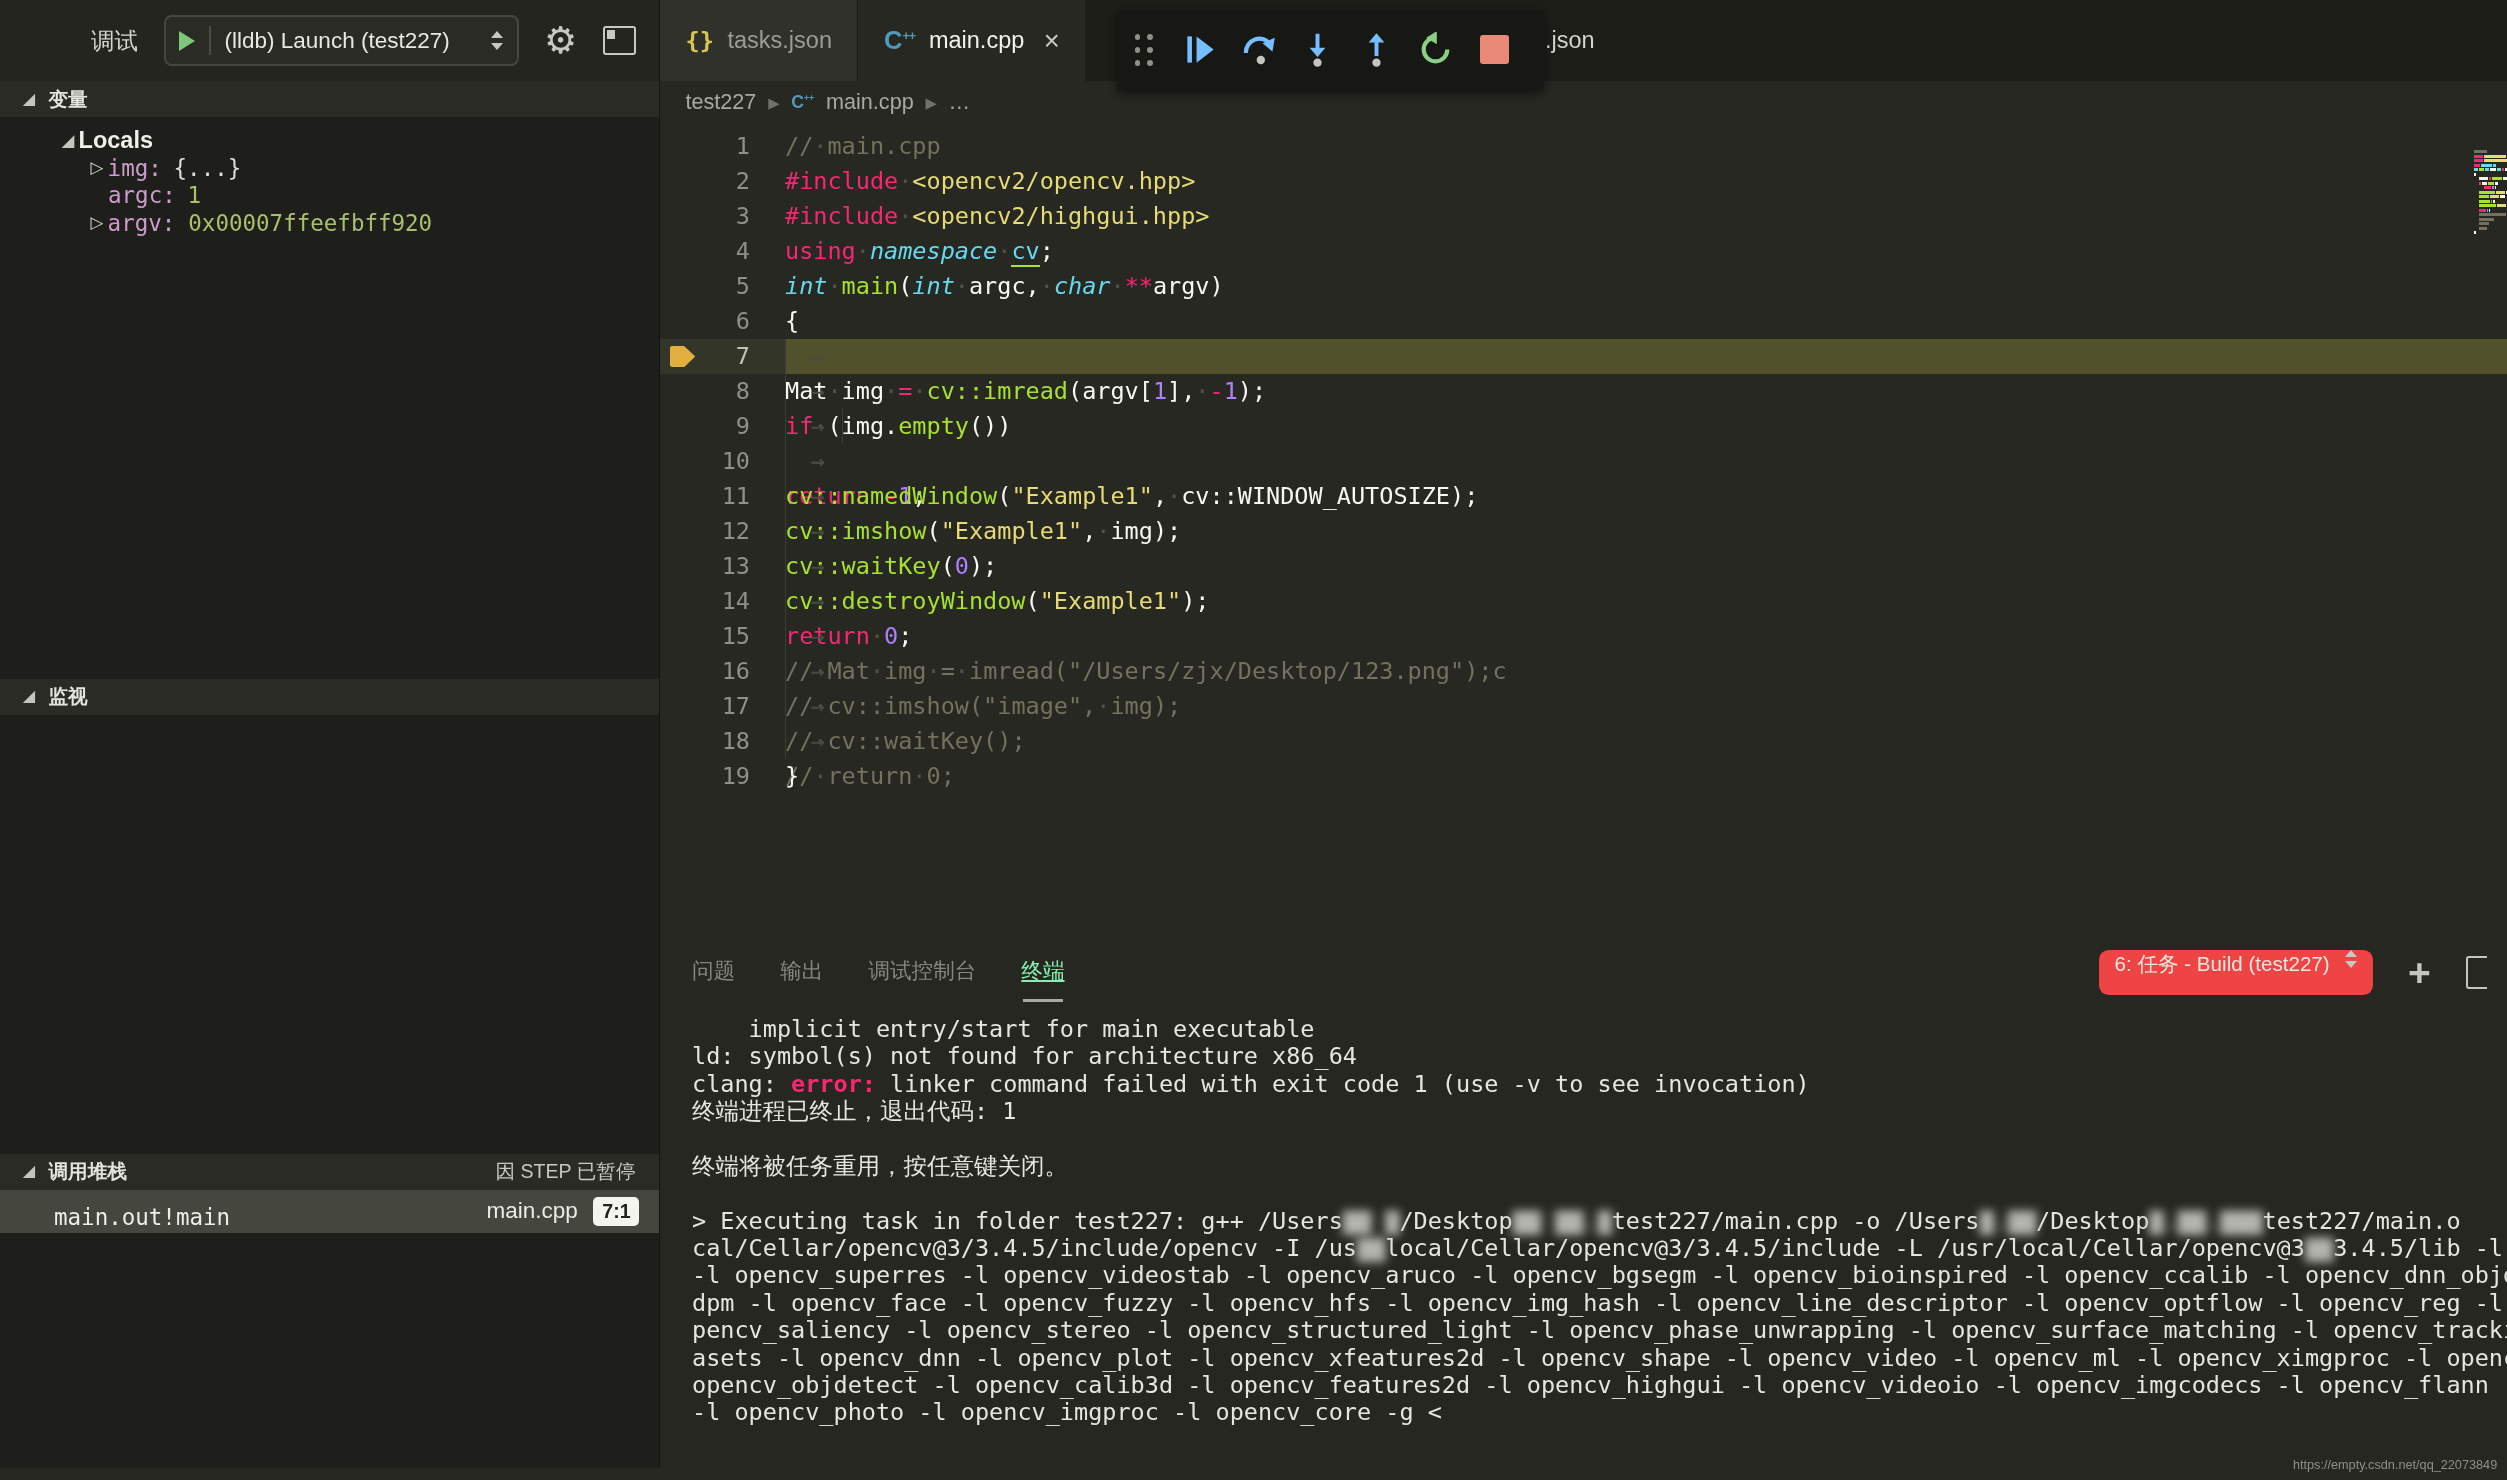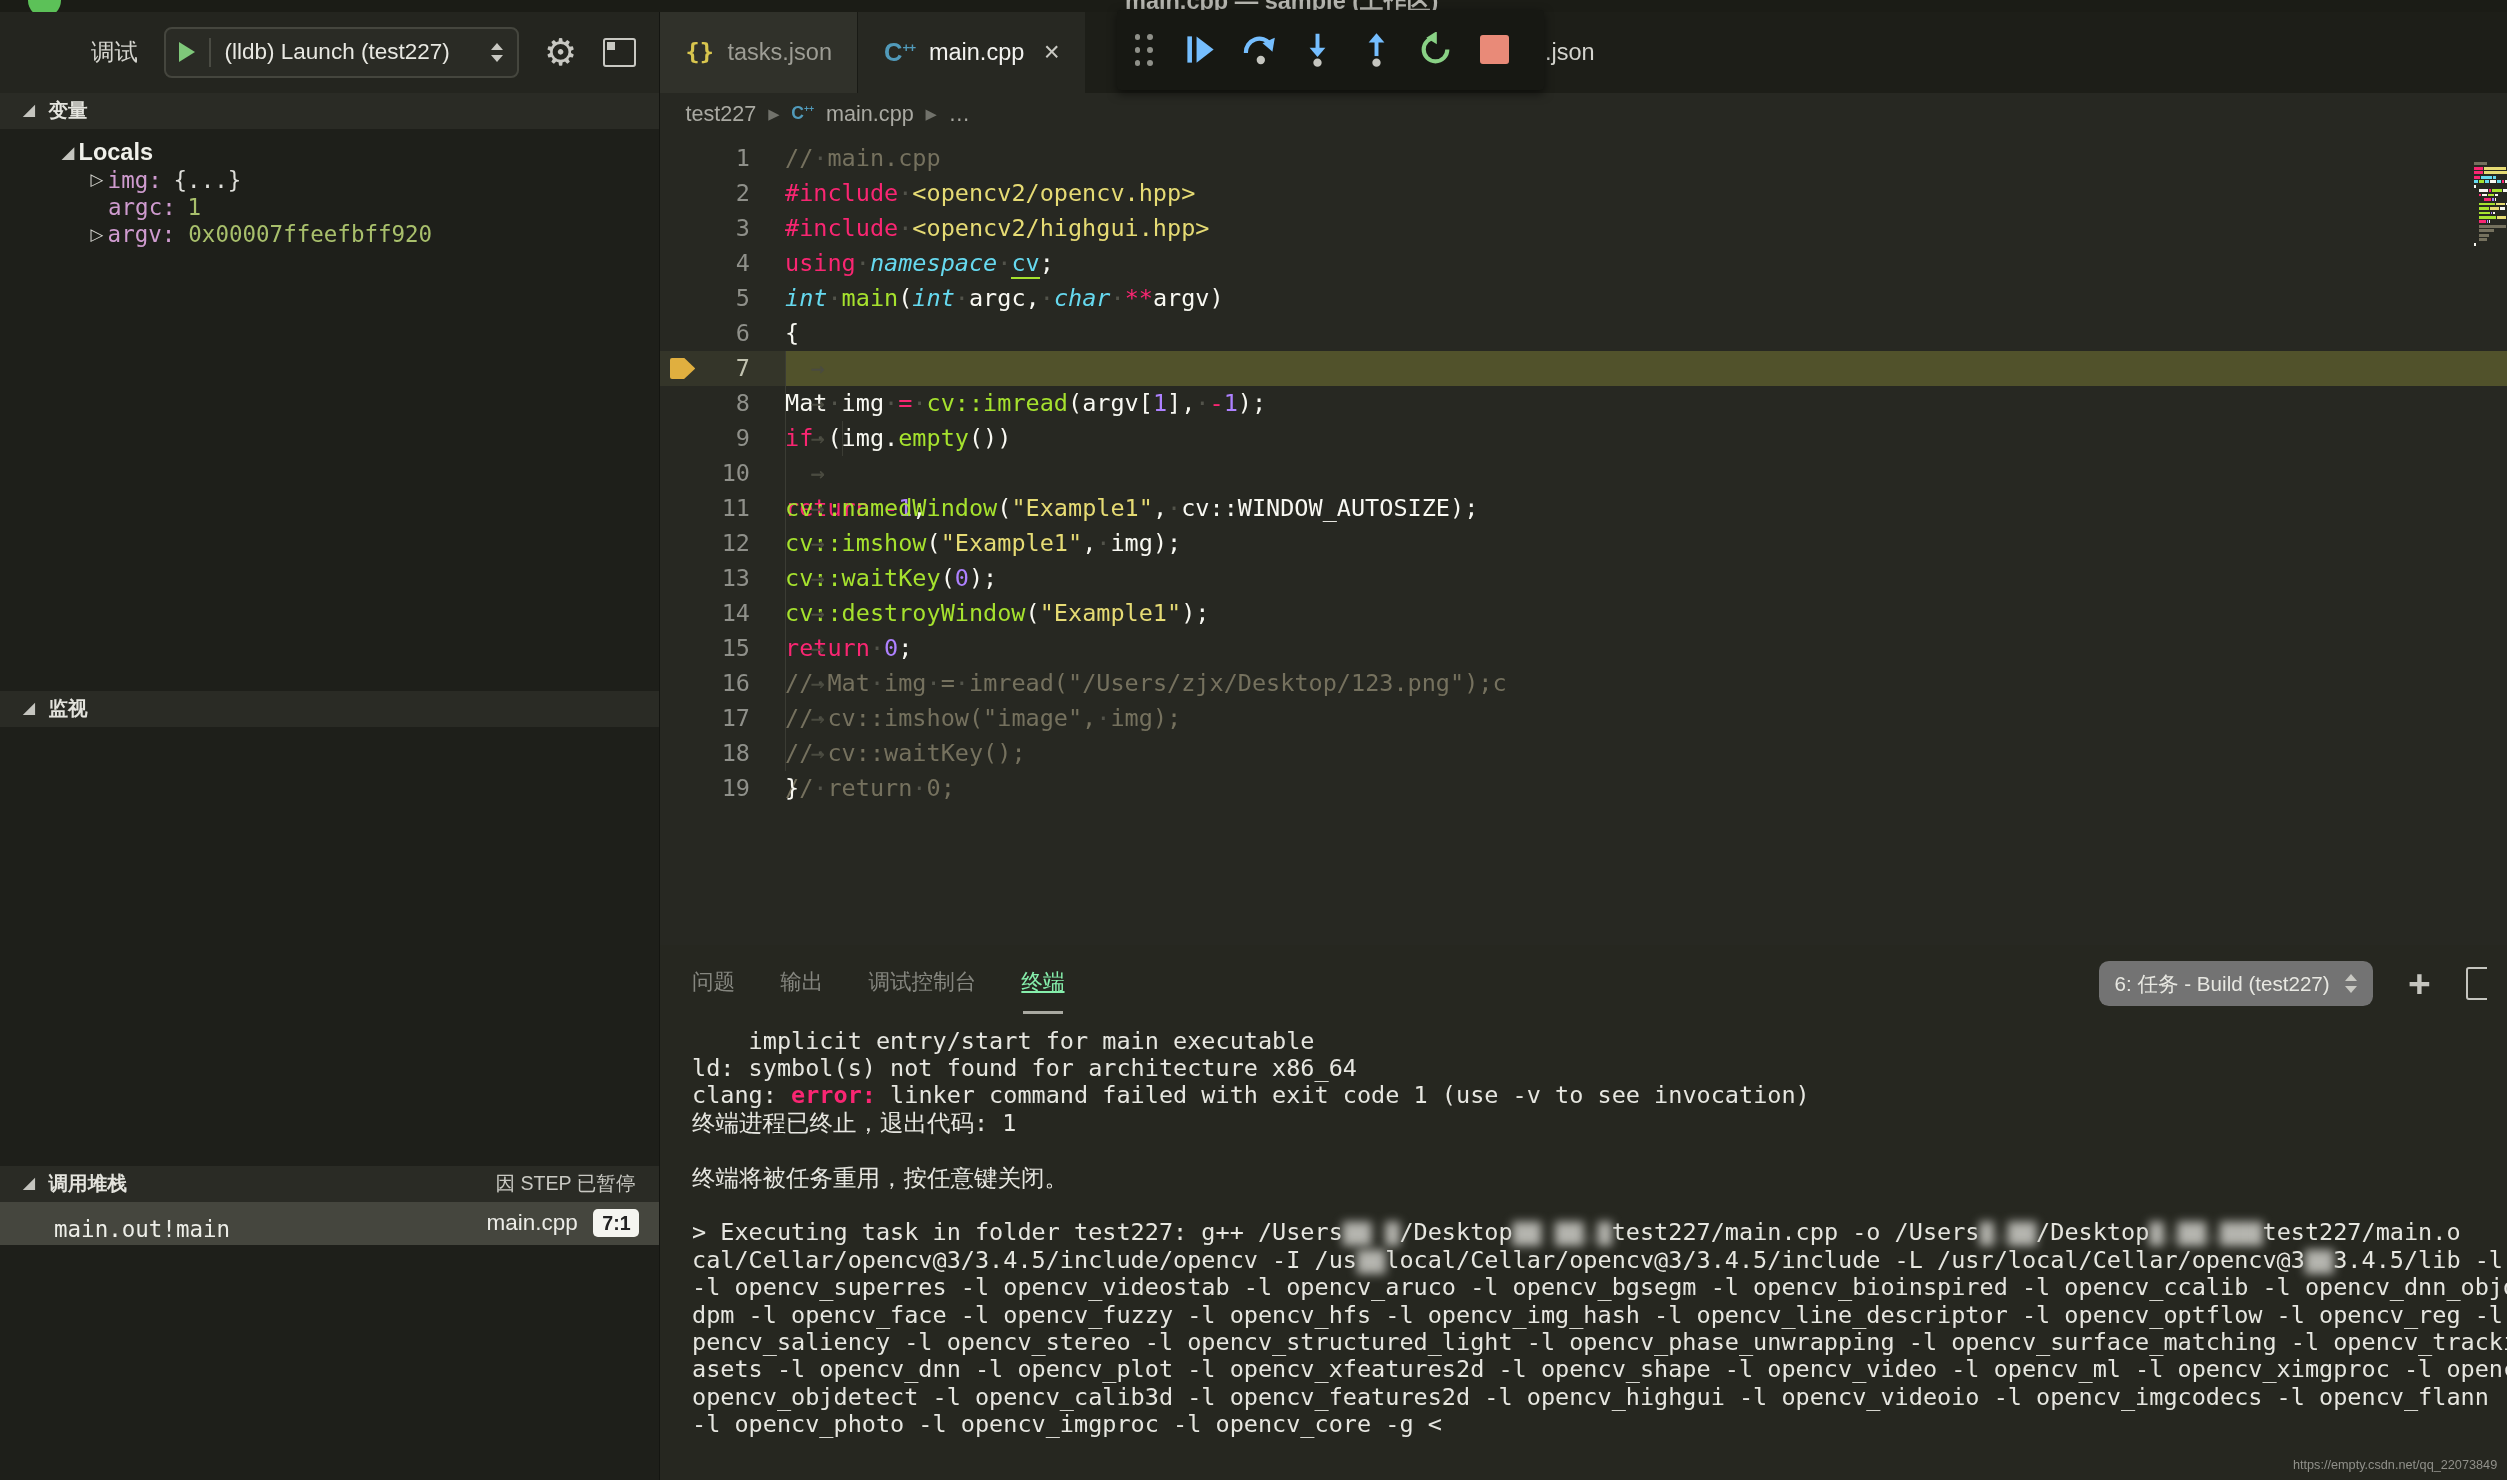--- a/index.html
+++ b/index.html
@@ -110,42 +110,38 @@
   .m-yl{background:#e6db74;}.m-pu{background:#ae81ff;}.m-wh{background:#f8f8f2;}
   .m-bl,.m-bli{background:#66d9ef;}
 
   
   .panel{height:534px;flex:none;background:#262720;border-top:1px solid #17181300;box-shadow:0 -1px 0 #00000066;display:flex;flex-direction:column;}
   .panel-head{height:76px;flex:none;display:flex;align-items:center;padding:0 19.6px 0 32px;gap:45px;position:relative;}
   .ptab{font-size:21.6px;color:#85867f;position:relative;padding-bottom:3.9px;}
   .ptab.active{color:#86efac;text-decoration:underline;}
   .ptab.active:after{content:"";position:absolute;left:2px;right:2px;bottom:-13.7px;height:2.9px;background:#a9a9a1;}
   .panel-right{margin-left:auto;display:flex;align-items:center;gap:35px;}
-  .task-select{display:flex;align-items:center;gap:15.7px;background:#737373;border-radius:9.8px;height:45px;padding:0 15.7px;font-size:20.6px;color:#e8e8e2;white-space:nowrap;}
+  .task-select{display:flex;gap:15.7px;background:#ef4444;border-radius:9.8px;height:45px;padding:0 15.7px;font-size:20.6px;color:#e8e8e2;white-space:nowrap;}
   .plus{font-size:39px;font-weight:700;color:#c5c5bf;line-height:1;}
   .panel-clip{width:21.6px;height:33px;overflow:hidden;flex:none;}
   .split-ic{width:29px;height:29px;border:2.9px solid #c5c5bf;border-radius:2.9px;}
 
   .term{flex:1;overflow:hidden;padding:5.9px 0 0 32px;font-family:"DejaVu Sans Mono",monospace;font-size:21.6px;line-height:27.4px;color:#e6e6e0;white-space:pre;}
   .trow{height:27.4px;}
   .trow.b{font-weight:400;text-align:center;}
   .seg.err{color:#f92672;font-weight:700;}
   .seg.blur{filter:blur(4.9px);color:#b5b5af;}
 
   .watermark{position:absolute;right:9.8px;bottom:7.8px;font-size:12.7px;color:#90908a;z-index:20;}
 </style>
 </head>
 <body>
 
 <div class="app">
 
-  <div class="titlebar">
-    <div class="traffic"></div>
-    <div class="wintitle">main.cpp — sample (工作区)</div>
-  </div>
 
   <div class="main">
 
     <div class="sidebar">
       <div class="debugbar">
         <span class="debug-label">调试</span>
         <div class="launch-select">
           <span class="play-tri"></span>
           <span class="vdiv"></span>
           <span class="launch-text">(lldb) Launch (test227)</span>

